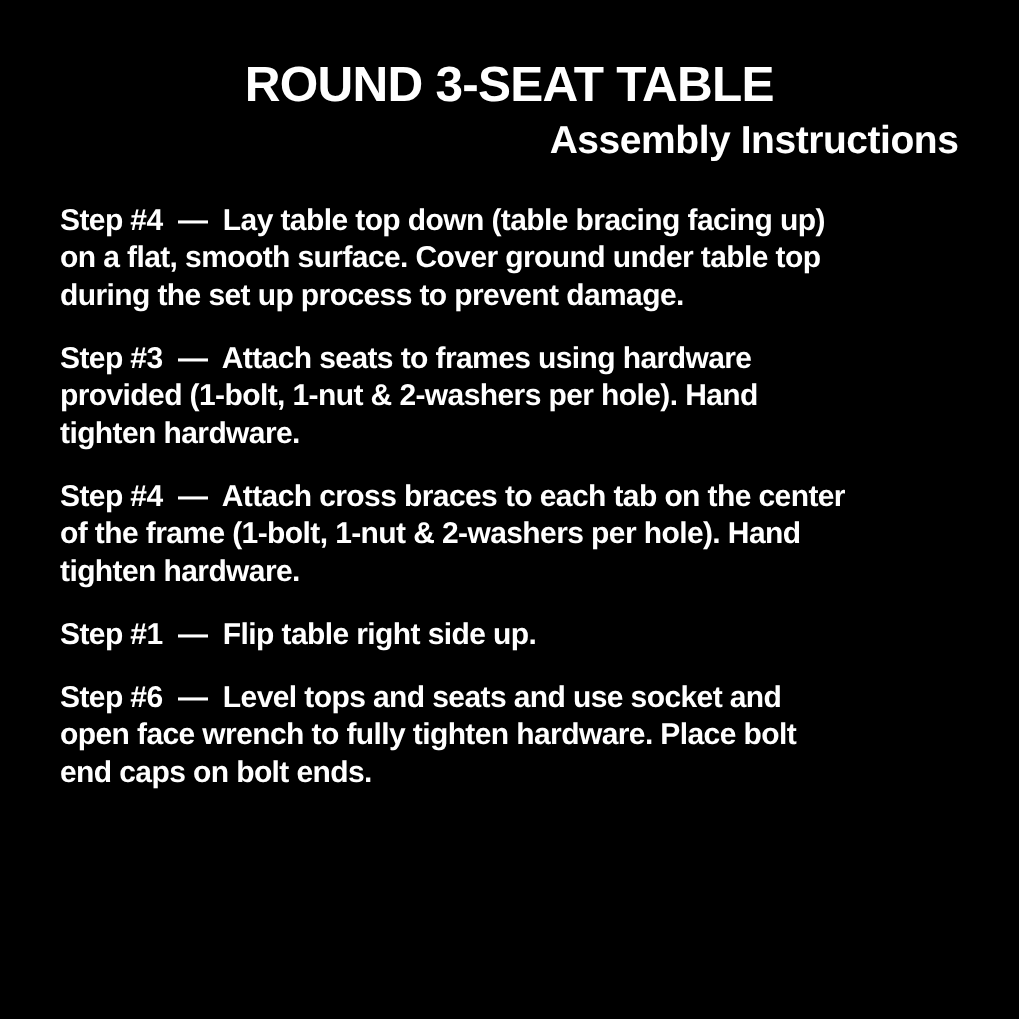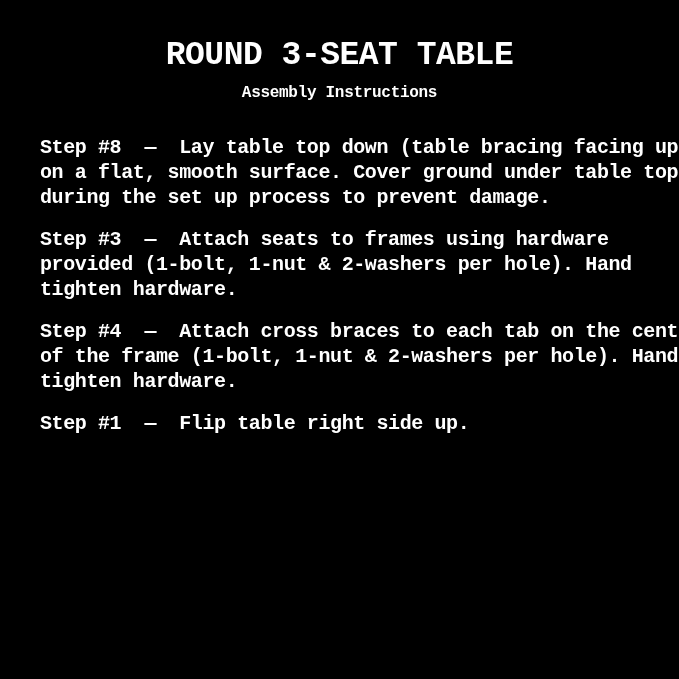--- a/index.html
+++ b/index.html
@@ -12,35 +12,34 @@
     background: #000000;
     color: #ffffff;
     font-family: "Liberation Sans", sans-serif;
     overflow: hidden;
   }
   .poster {
     box-sizing: border-box;
     width: 679px;
     height: 679px;
     padding: 30px 30px 0 40px;
-    font-family: Liberation Mono, monospace;
   }
   .title {
     font-size: 33px;
     font-weight: 700;
     letter-spacing: -0.5px;
     text-align: center;
     line-height: 40px;
     margin: 6px 10px 0 0;
   }
   .subtitle {
-    font-size: 16px;
+    font-size: 26px;
     font-weight: 700;
     letter-spacing: -0.3px;
-    text-align: center;
+    text-align: right;
     line-height: 29px;
     margin: 3px 10px 0 0;
   }
   .steps {
     margin-top: 27px;
   }
   .step {
     font-size: 20px;
     font-weight: 700;
     line-height: 25px;
@@ -50,24 +49,27 @@
   }
 </style>
 </head>
 <body>
 
 <div class="poster">
   <h1 class="title">ROUND 3-SEAT TABLE</h1>
   <h2 class="subtitle">Assembly Instructions</h2>
 
   <div class="steps">
-    <p class="step">Step #8  —  Lay table top down (table bracing facing up)
+    <p class="step">Step #4  —  Lay table top down (table bracing facing up)
 on a flat, smooth surface. Cover ground under table top
 during the set up process to prevent damage.</p>
     <p class="step">Step #3  —  Attach seats to frames using hardware
 provided (1-bolt, 1-nut &amp; 2-washers per hole). Hand
 tighten hardware.</p>
     <p class="step">Step #4  —  Attach cross braces to each tab on the center
 of the frame (1-bolt, 1-nut &amp; 2-washers per hole). Hand
 tighten hardware.</p>
     <p class="step">Step #1  —  Flip table right side up.</p>
+    <p class="step">Step #6  —  Level tops and seats and use socket and
+open face wrench to fully tighten hardware. Place bolt
+end caps on bolt ends.</p>
   </div>
 </div>
 
 </body></html>

